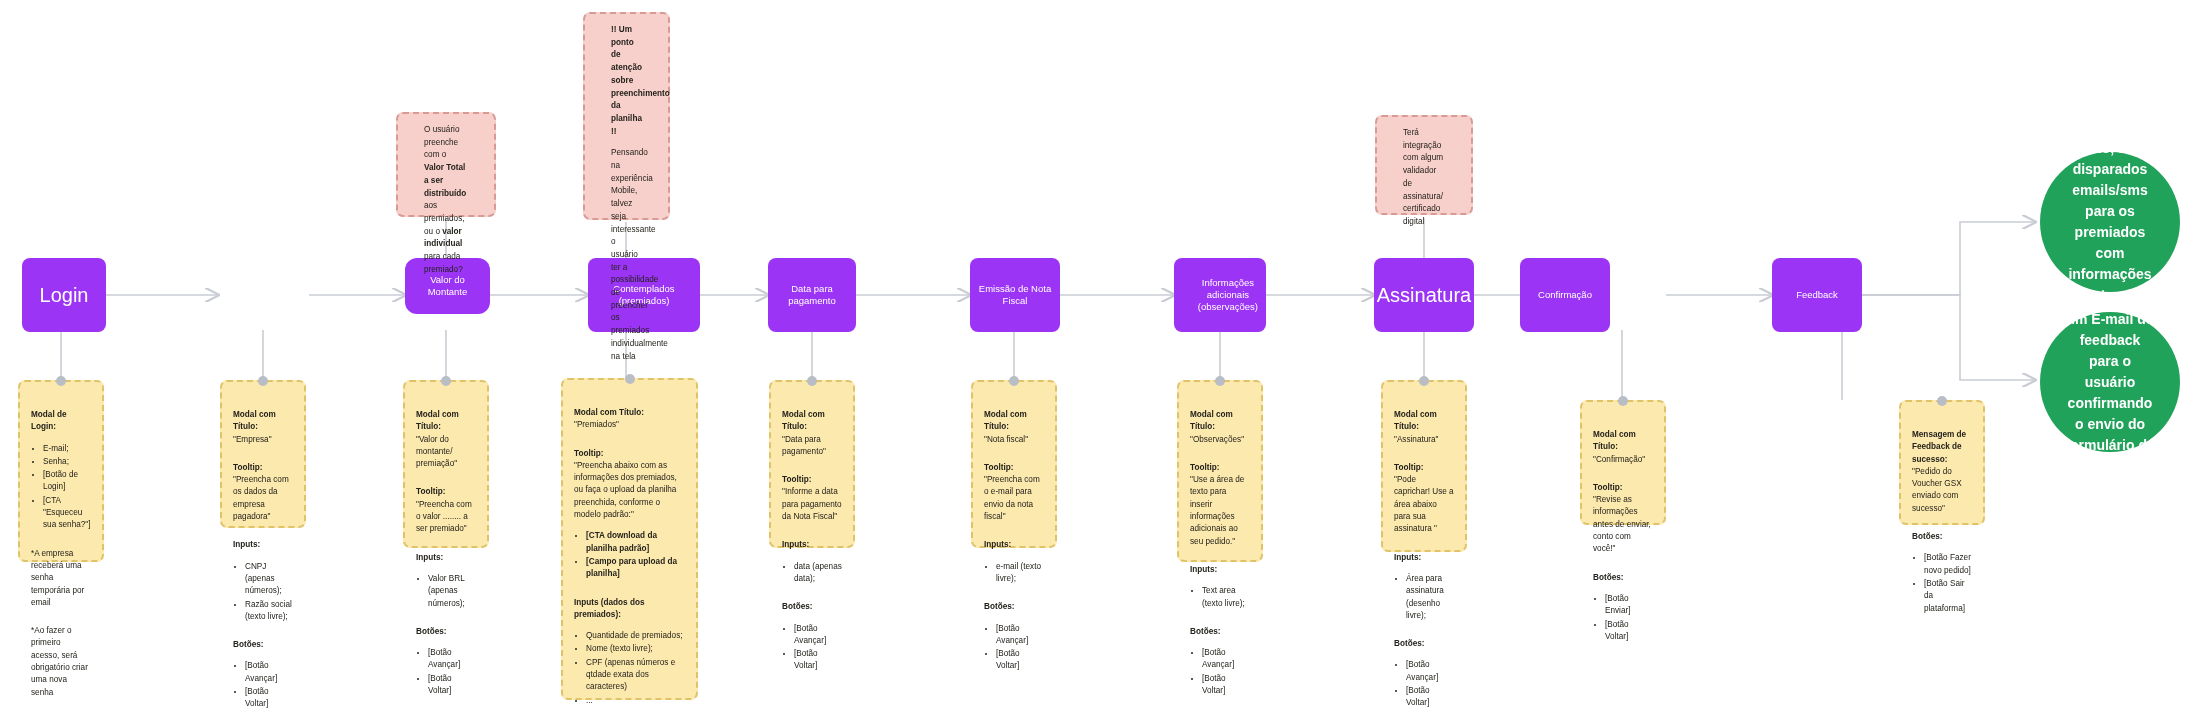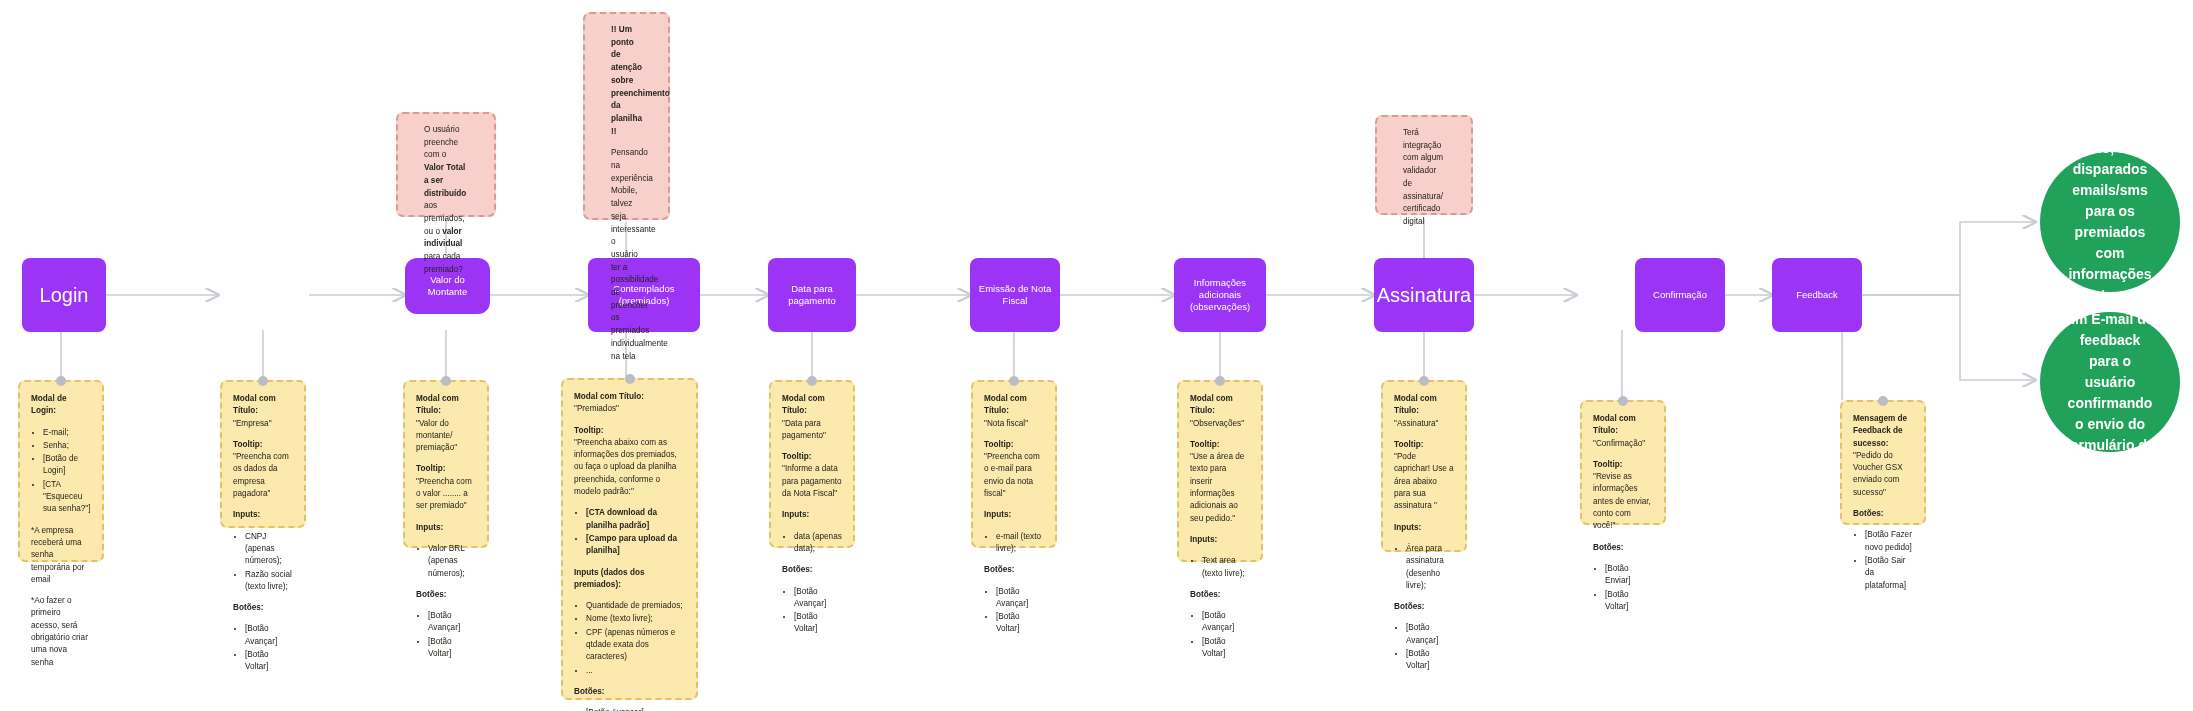--- a/index.html
+++ b/index.html
@@ -40,21 +40,21 @@
     padding:11px 11px 10px 11px;
     color:#24221c;
     font-size:8.2px;
     line-height:1.5;
   }
   .note .pin{
     position:absolute;top:-6px;left:50%;margin-left:-5px;
     width:10px;height:10px;border-radius:50%;background:#b9bec6;
   }
   .note b,.note .hd{font-weight:bold;display:block;}
-  .note p{margin:0 0 9px 0;}
+  .note p{margin:16px 0 9px 0;}
   .note p:last-child{margin-bottom:0;}
   .note ul{margin:0 0 9px 0;padding-left:12px;}
   .note ul:last-child{margin-bottom:0;}
   .note li{margin:0 0 1px 0;}
 
   
   .pink{
     position:absolute;
     background:#F7CFCB;
     border:2px dashed #D79A94;
@@ -138,29 +138,29 @@
 (premiados)</span>
     </div>
   <div class="step small" style="left:970px;top:258px;width:90px;height:74px;">
       <span class="lbl">Emissão de Nota
 Fiscal</span>
     </div>
   <div class="step small" style="left:768px;top:258px;width:88px;height:74px;">
       <span class="lbl">Data para
 pagamento</span>
     </div>
-  <div class="step small" style="left:1174px;top:258px;width:92px;height:74px;">
+  <div class="step small" style="left:1174px;top:258px;width:92px;height:74px;justify-content:flex-end;">
       <span class="lbl">Informações
 adicionais
 (observações)</span>
     </div>
   <div class="step big" style="left:1374px;top:258px;width:100px;height:74px;">
       <span class="lbl">Assinatura</span>
     </div>
-  <div class="step small" style="left:1635px;top:258px;width:90px;height:74px;">
+  <div class="step small" style="left:1520px;top:258px;width:90px;height:74px;">
       <span class="lbl">Confirmação</span>
     </div>
   <div class="step small" style="left:1772px;top:258px;width:90px;height:74px;">
       <span class="lbl">Feedback</span>
     </div>
 
   <div class="pink" style="left:396px;top:112px;width:100px;height:105px;">
     <p><span>O usuário preenche com o </span><b>Valor Total a ser distribuído</b><span> aos premiados, ou o </span><b>valor individual</b><span> para cada premiado?</span></p>
   </div>
 
@@ -339,21 +339,21 @@
     <p><b>Tooltip:</b><span>"Revise as informações antes de enviar, conto com você!"</span></p>
     <p>
         <b>Botões:</b>
       </p>
     <ul>
       <li>[Botão Enviar]</li>
       <li>[Botão Voltar]</li>
     </ul>
   </div>
 
-  <div class="note" style="left:1840px;top:400px;width:86px;height:125px;">
+  <div class="note" style="left:1899px;top:400px;width:86px;height:125px;">
     <span class="pin"></span>
     <p><b>Mensagem de Feedback de sucesso:</b><span>"Pedido do Voucher GSX enviado com sucesso"</span></p>
     <p>
         <b>Botões:</b>
       </p>
     <ul>
       <li>[Botão Fazer novo pedido]</li>
       <li>[Botão Sair da plataforma]</li>
     </ul>
   </div>

